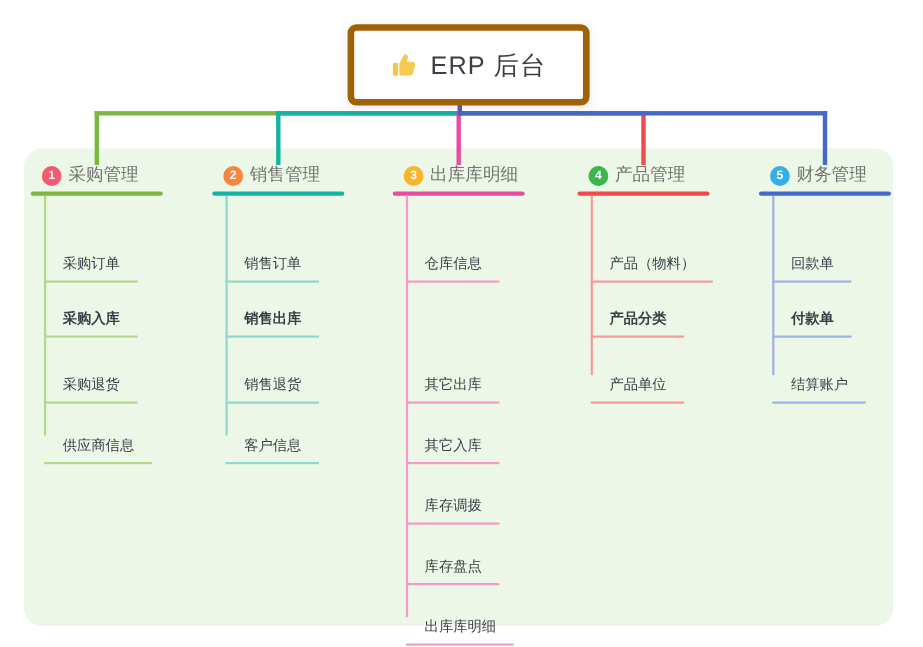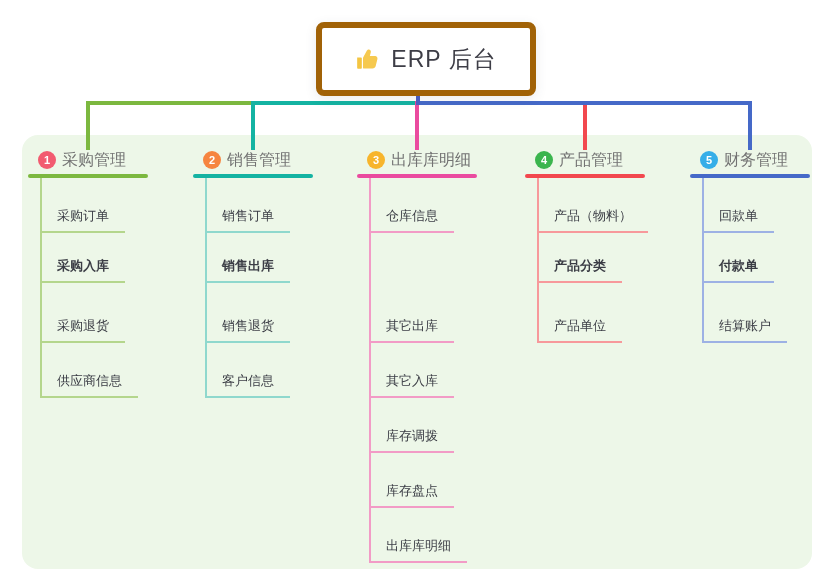--- a/index.html
+++ b/index.html
@@ -46,21 +46,21 @@
     position:absolute;left:10px;top:5px;width:18px;height:18px;border-radius:50%;
     background:var(--badge);color:#fff;font-size:11px;line-height:18px;text-align:center;font-weight:bold;
   }
   .branch-label{position:absolute;left:34px;top:3px;font-size:16px;line-height:22px;color:#737373;font-weight:500;white-space:nowrap;}
   .branch-underline{position:absolute;left:0;top:174px;width:120px;height:4px;border-radius:2px;background:var(--c);}
   
   .spine{position:absolute;left:12px;top:178px;width:2px;background:var(--cl);}
   .b1 .spine,.b2 .spine{height:218px;}
   .b3 .spine{height:383px;}
   .b4 .spine,.b5 .spine{height:163px;}
-  .child{position:absolute;left:12px;cursor:pointer;}
+  .child{position:absolute;left:12px;cursor:pointer;margin-top:25px;}
   .child .leaf{
     display:inline-block;font-size:13px;line-height:15px;color:#3b3d45;
     padding:0 16px 8px 17px;border-bottom:2px solid var(--cl);white-space:nowrap;
   }
   .r0{top:206px;} .r1{top:256px;font-weight:bold;} .r2{top:316px;} .r3{top:371px;}
   .r4{top:426px;} .r5{top:481px;} .r6{top:536px;}
 </style>
 </head>
 <body>
 

